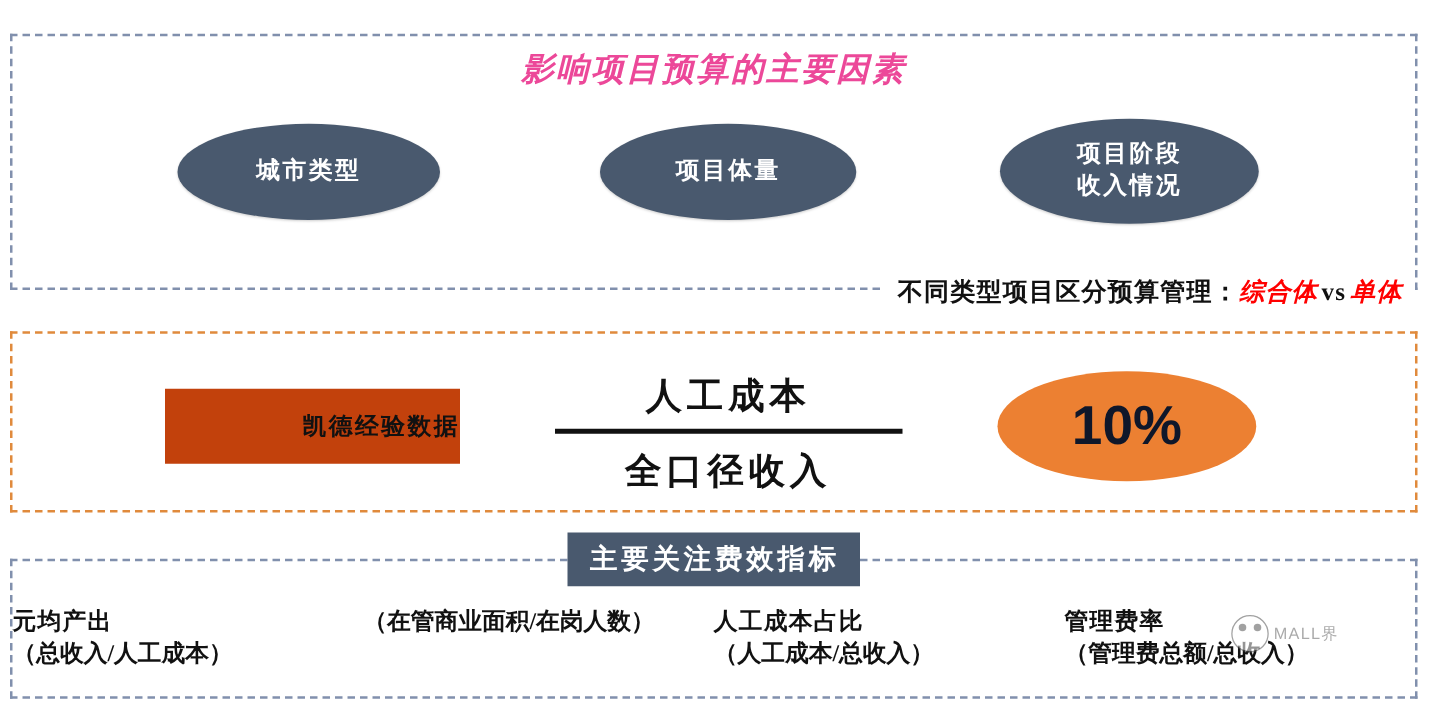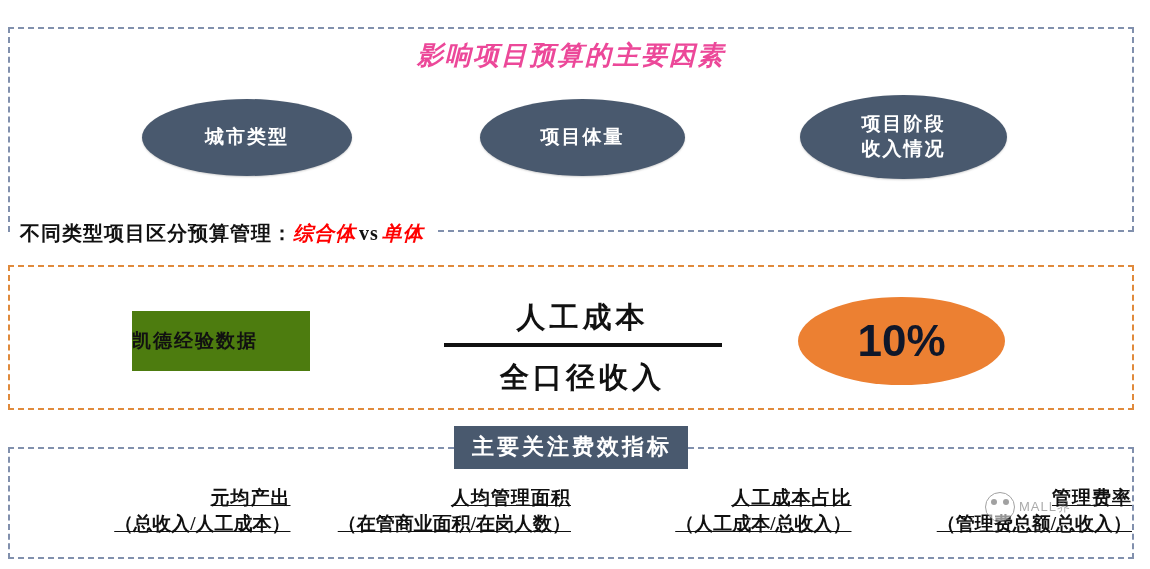--- a/index.html
+++ b/index.html
@@ -80,21 +80,21 @@
   }
   .ellipse-1 { left: 132px; top: 12px; width: 210px; height: 77px; }
   .ellipse-2 { left: 470px; top: 12px; width: 205px; height: 77px; }
   .ellipse-3 { left: 790px; top: 8px; width: 207px; height: 84px; }
 
   .factors-footnote {
     position: absolute;
     left: 0;
     right: 0;
     bottom: -17px;
-    text-align: left;
+    text-align: right;
     z-index: 5;
   }
   .factors-footnote .fn-inner {
     background: #ffffff;
     padding: 0 10px;
     font-size: 20px;
     font-weight: bold;
     color: #111111;
     letter-spacing: 1px;
     white-space: nowrap;
@@ -121,26 +121,26 @@
     height: 145px;
     border: 2px dashed #e08a3c;
     box-sizing: border-box;
     background: #ffffff;
   }
 
   .orange-box {
     position: absolute;
     left: 122px;
     top: 44px;
-    width: 178px;
+    width: 236px;
     height: 60px;
-    background: #4d7c0f;
+    background: #c2410c;
     display: flex;
     align-items: center;
-    justify-content: flex-start;
+    justify-content: flex-end;
     color: #111111;
     font-size: 19px;
     font-weight: bold;
     letter-spacing: 2px;
     font-family: "Liberation Serif", "DejaVu Serif", serif;
   }
 
   .fraction {
     position: absolute;
     left: 430px;
@@ -216,24 +216,23 @@
 
   .metrics-row {
     position: absolute;
     left: 0;
     top: 36px;
     width: 100%;
     display: flex;
   }
   .metric {
     flex: 1 1 0;
-    text-align: right;
-    color: #111111;
-    font-family: "Liberation Serif", "DejaVu Serif", serif;
-    text-decoration: underline;
+    text-align: left;
+    color: #111111;
+    font-family: "Liberation Serif", "DejaVu Serif", serif;
   }
   .metric .m-title {
     font-size: 19px;
     font-weight: bold;
     letter-spacing: 1px;
     line-height: 1.35;
   }
   .metric .m-sub {
     font-size: 19px;
     font-weight: bold;
@@ -333,21 +332,20 @@
     <div class="metrics-badge">
       <span class="badge-inner">主要关注费效指标</span>
     </div>
 
     <div class="metrics-row">
       <div class="metric">
         <div class="m-title">元均产出</div>
         <div class="m-sub">（总收入/人工成本）</div>
       </div>
       <div class="metric">
-        <div class="m-title">人均管理面积</div>
         <div class="m-sub">（在管商业面积/在岗人数）</div>
       </div>
       <div class="metric">
         <div class="m-title">人工成本占比</div>
         <div class="m-sub">（人工成本/总收入）</div>
       </div>
       <div class="metric">
         <div class="m-title">管理费率</div>
         <div class="m-sub">（管理费总额/总收入）</div>
       </div>

